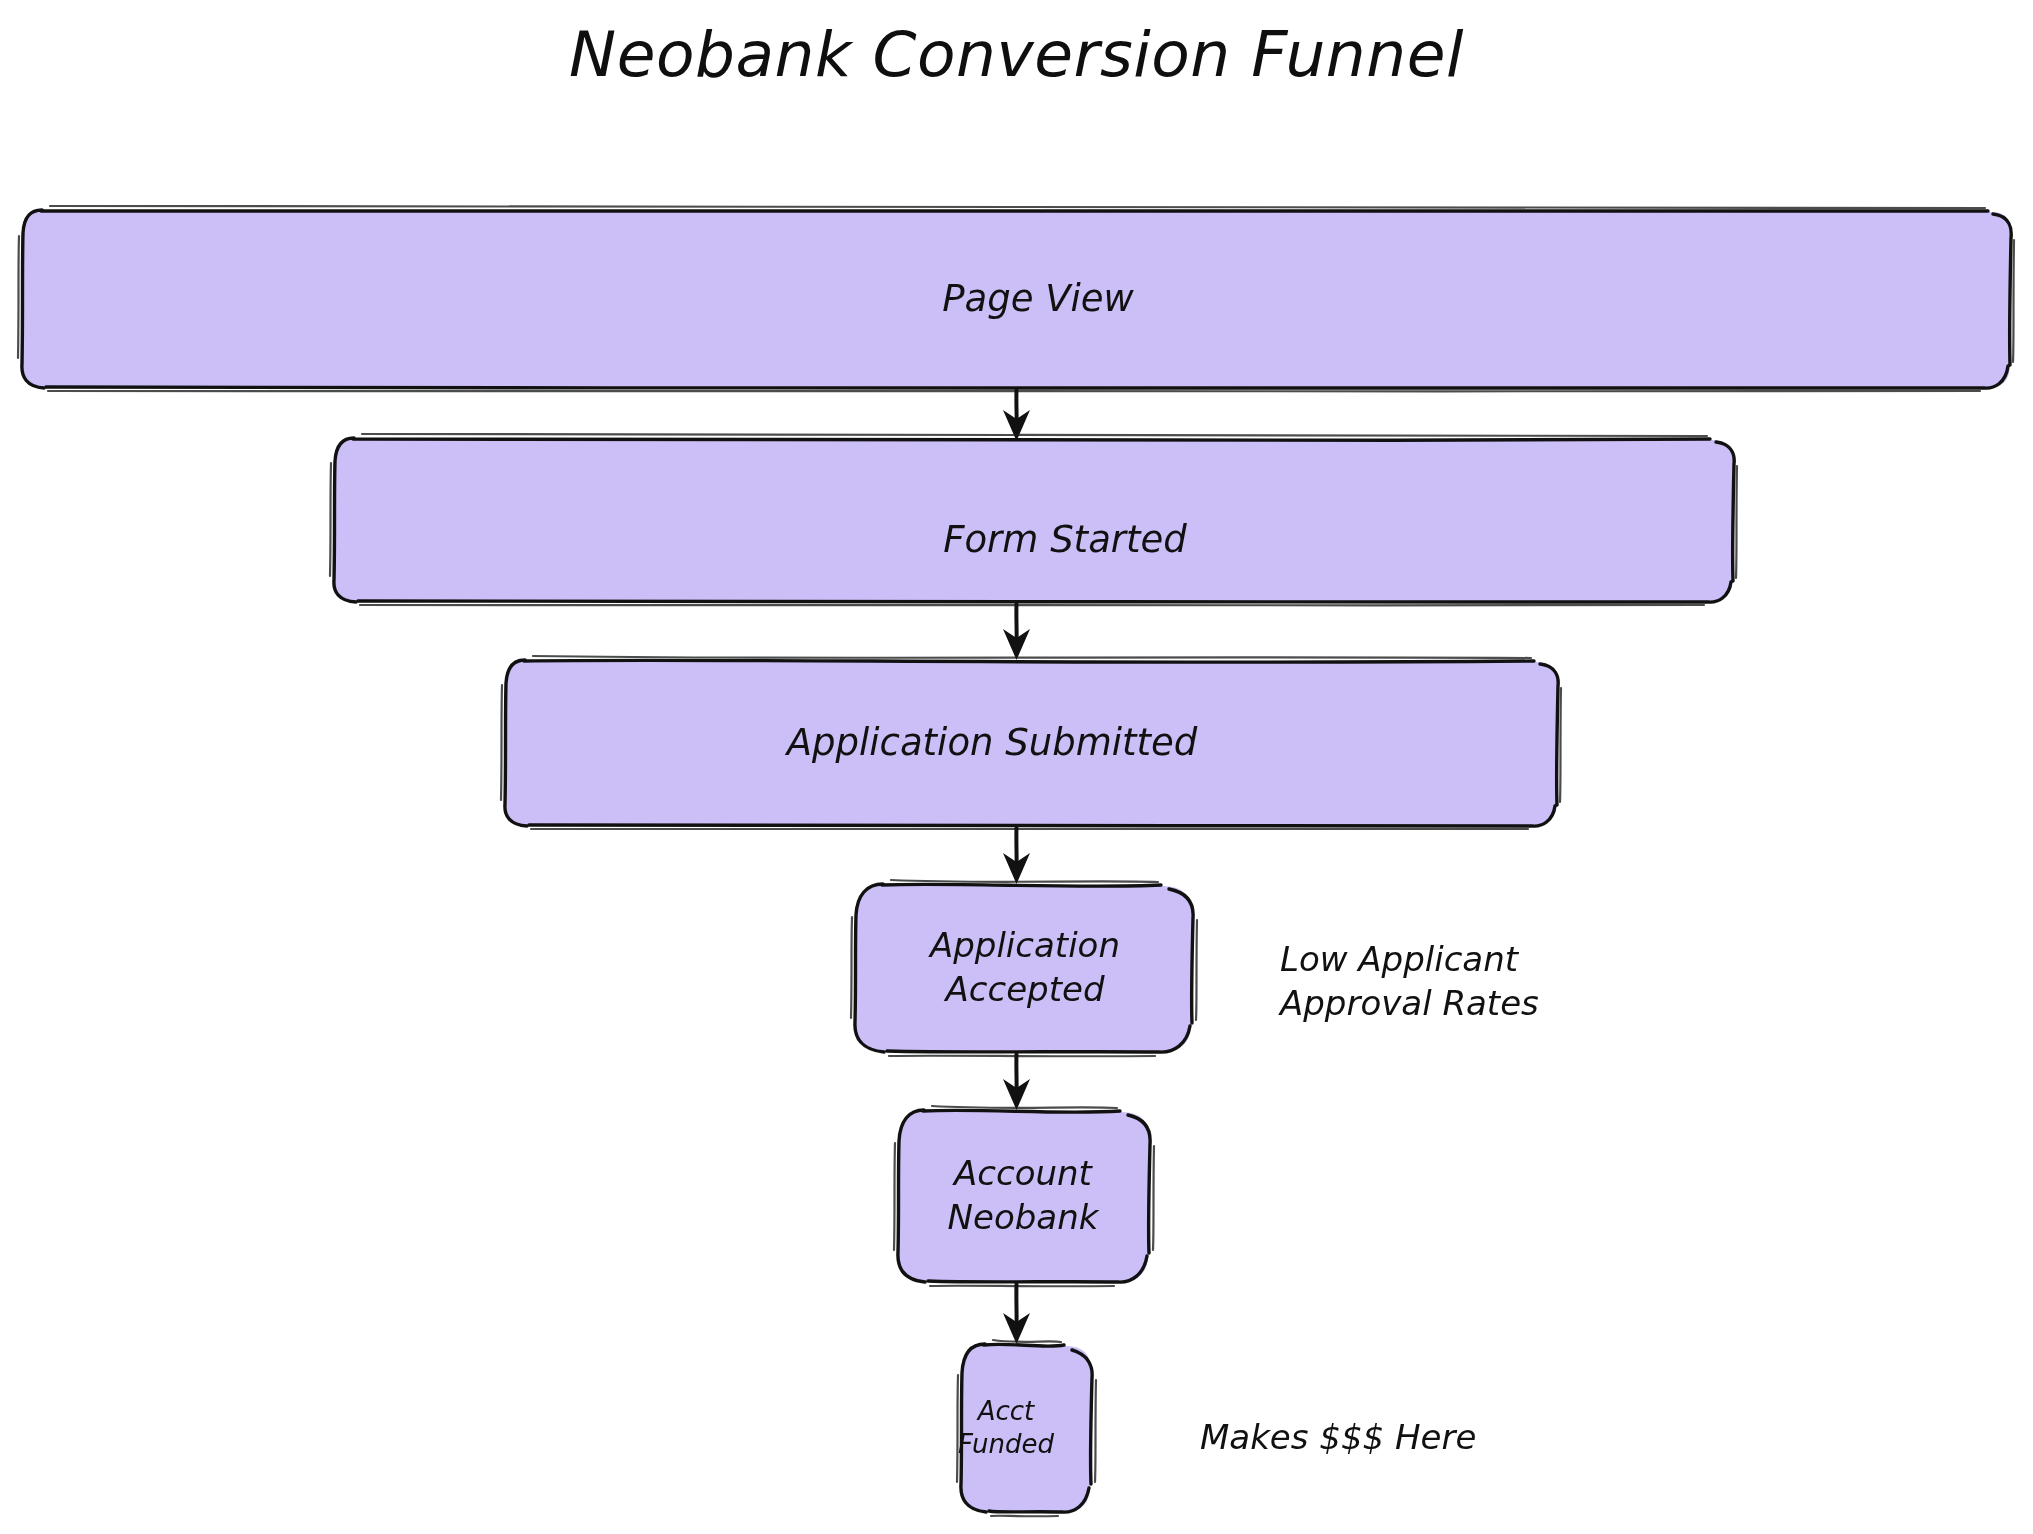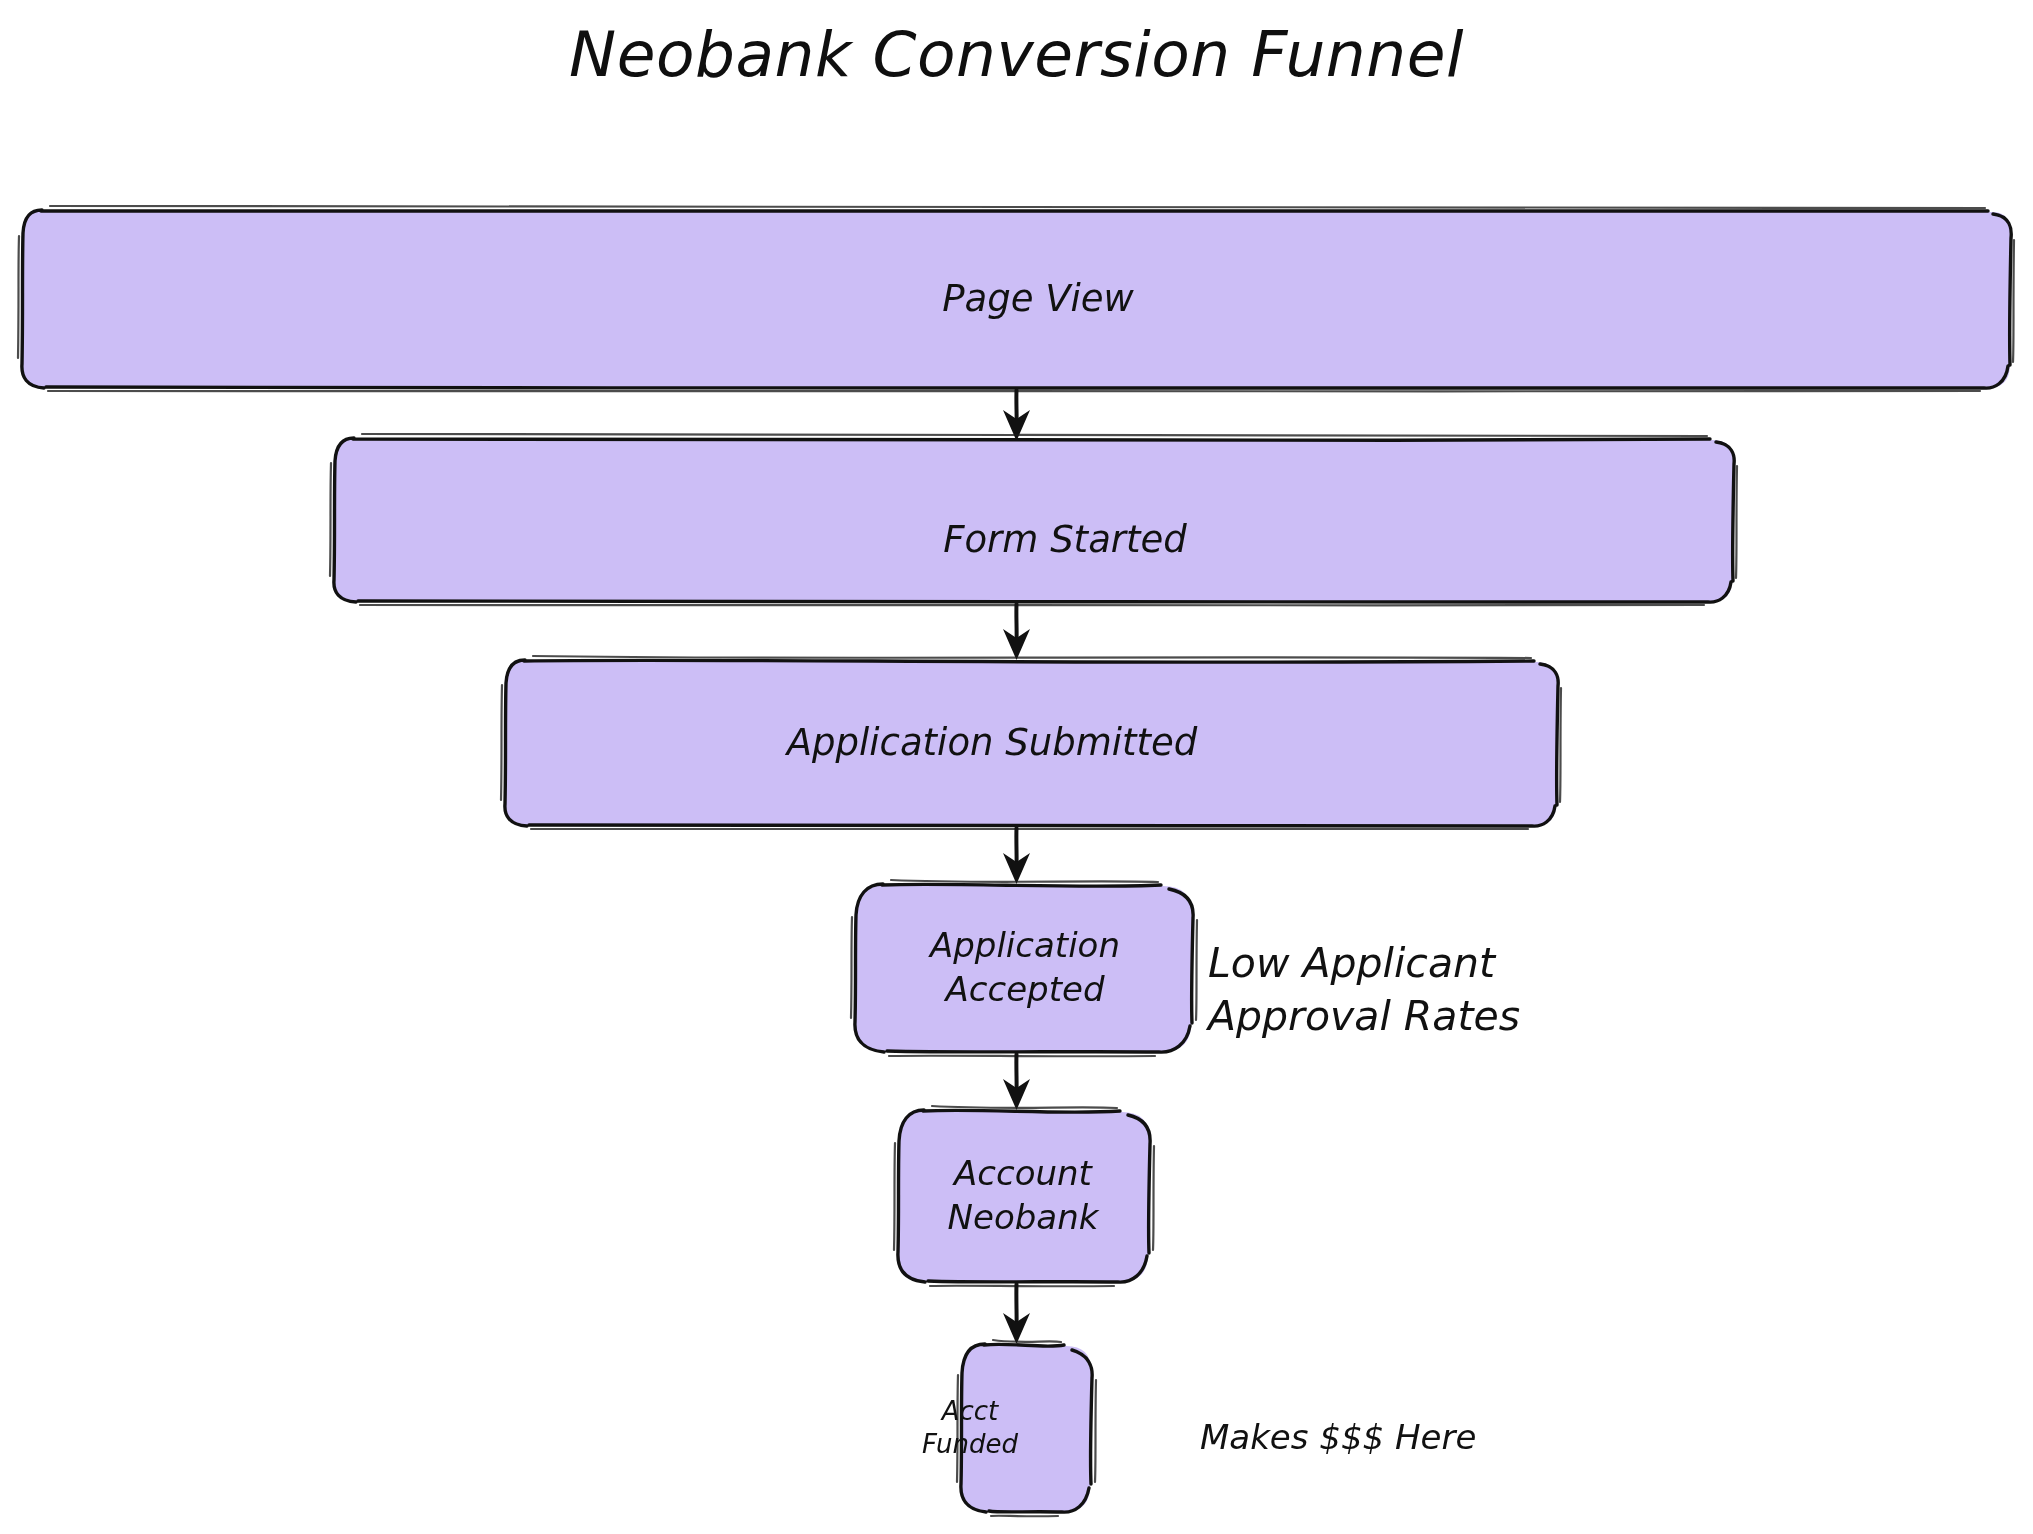--- a/index.html
+++ b/index.html
@@ -58,23 +58,23 @@
     line-height: 1.3;
     z-index: 3;
     white-space: pre-line;
   }
   
   #node-0 { left: 20px;  top: 208px;  width: 1993px; height: 182px; font-size: 37px; padding-left: 43px; }
   #node-1 { left: 332px; top: 436px;  width: 1402px; height: 208px; font-size: 37px; margin-left: 32px; }
   #node-2 { left: 503px; top: 658px;  width: 978px; height: 170px; font-size: 37px; }
   #node-3 { left: 853px; top: 882px;  width: 344px;  height: 172px; font-size: 34px; }
   #node-4 { left: 896px; top: 1108px; width: 254px;  height: 176px; font-size: 34px; }
-  #node-5 { left: 904px; top: 1342px; width: 132px;  height: 172px; font-size: 26px; }
-
-  #note-0 { left: 1208px; top: 937px;  font-size: 41px; }
+  #node-5 { left: 940px; top: 1342px; width: 132px;  height: 172px; font-size: 26px; }
+
+  #note-0 { left: 1280px; top: 937px;  font-size: 34px; }
   #note-1 { left: 1200px; top: 1415px; font-size: 34px; }
 </style>
 </head>
 <body>
 
 <svg id="canvas" viewBox="0 0 2033 1534" xmlns="http://www.w3.org/2000/svg" aria-hidden="true">
   <defs>
     <style>
       .rough-fill { fill: #CCBEF6; }
       .rough-stroke { fill: none; stroke: #111111; stroke-width: 3.4; stroke-linecap: round; stroke-linejoin: round; }

